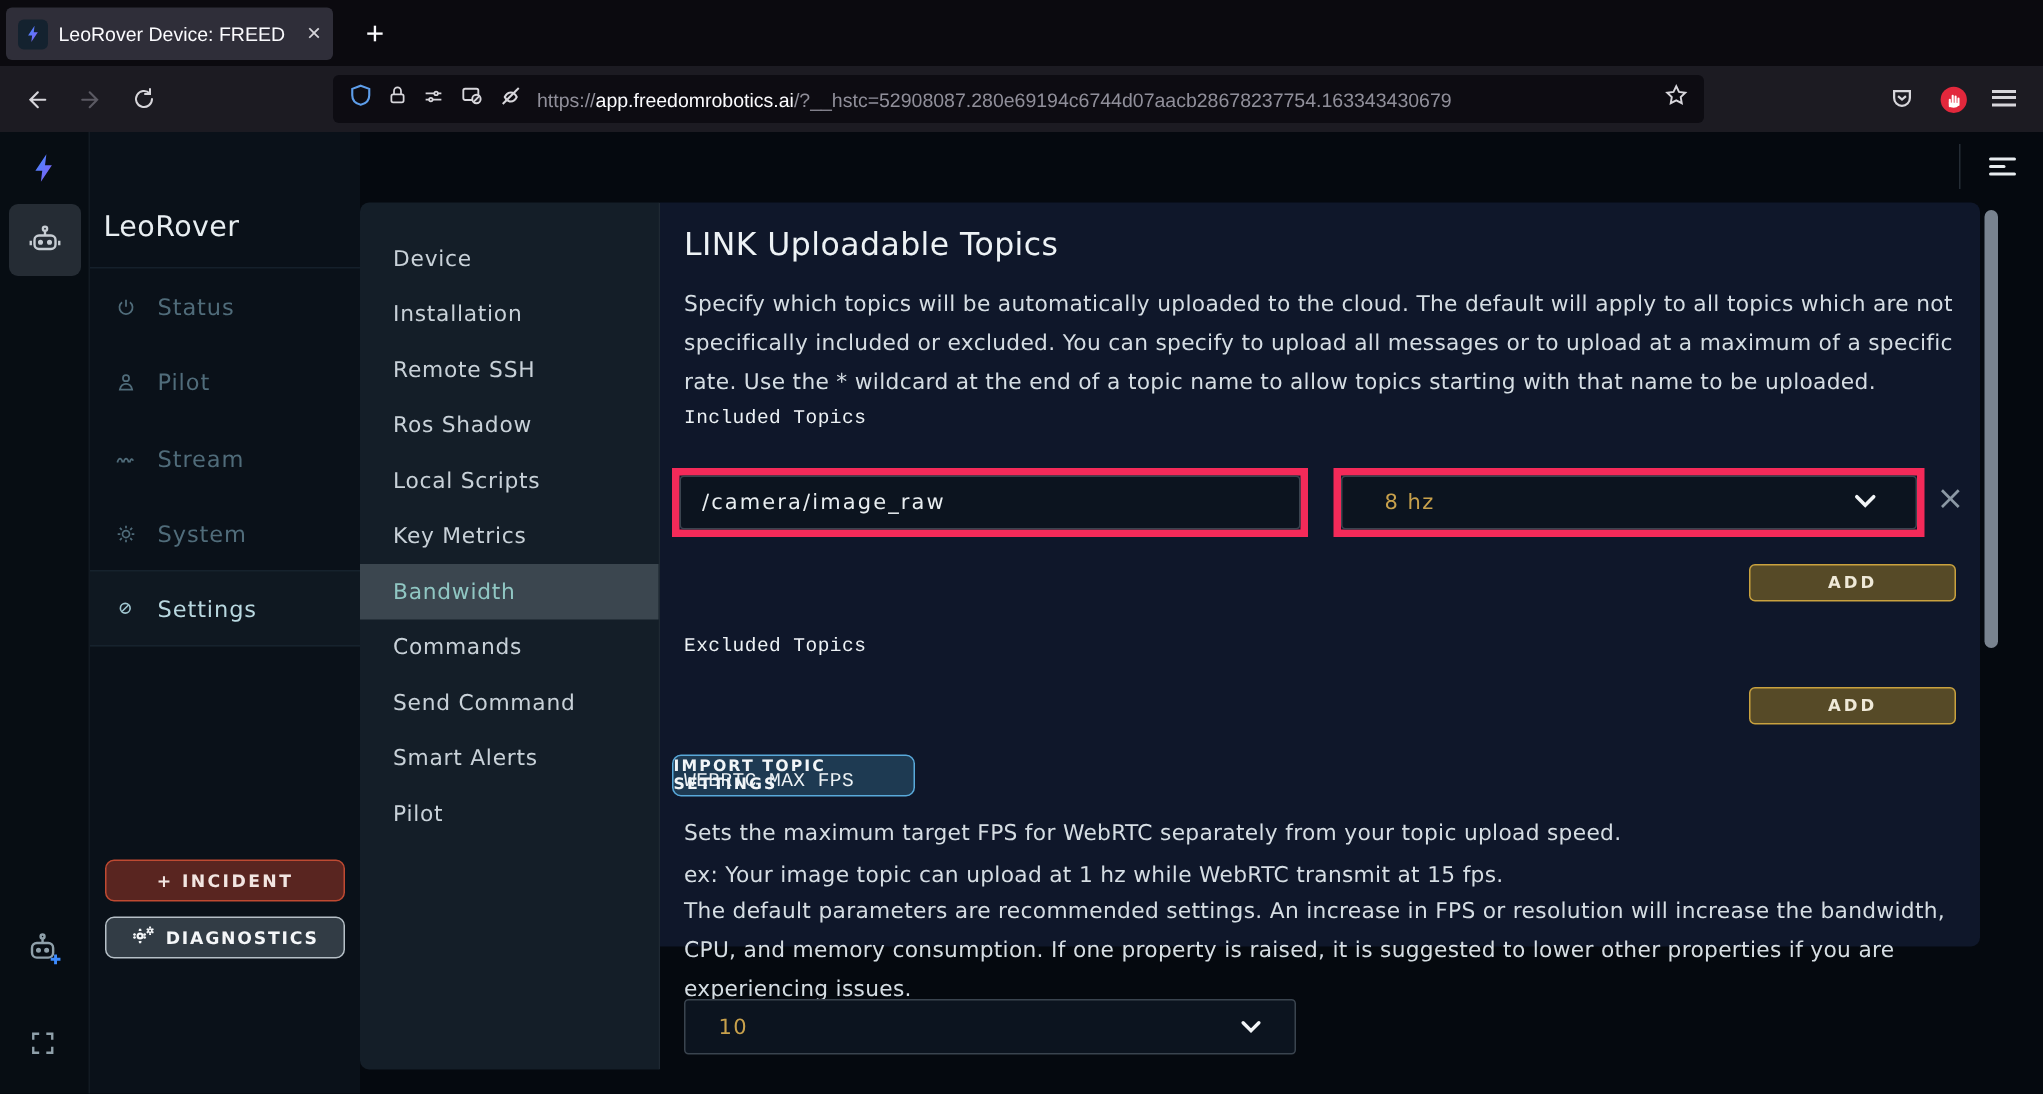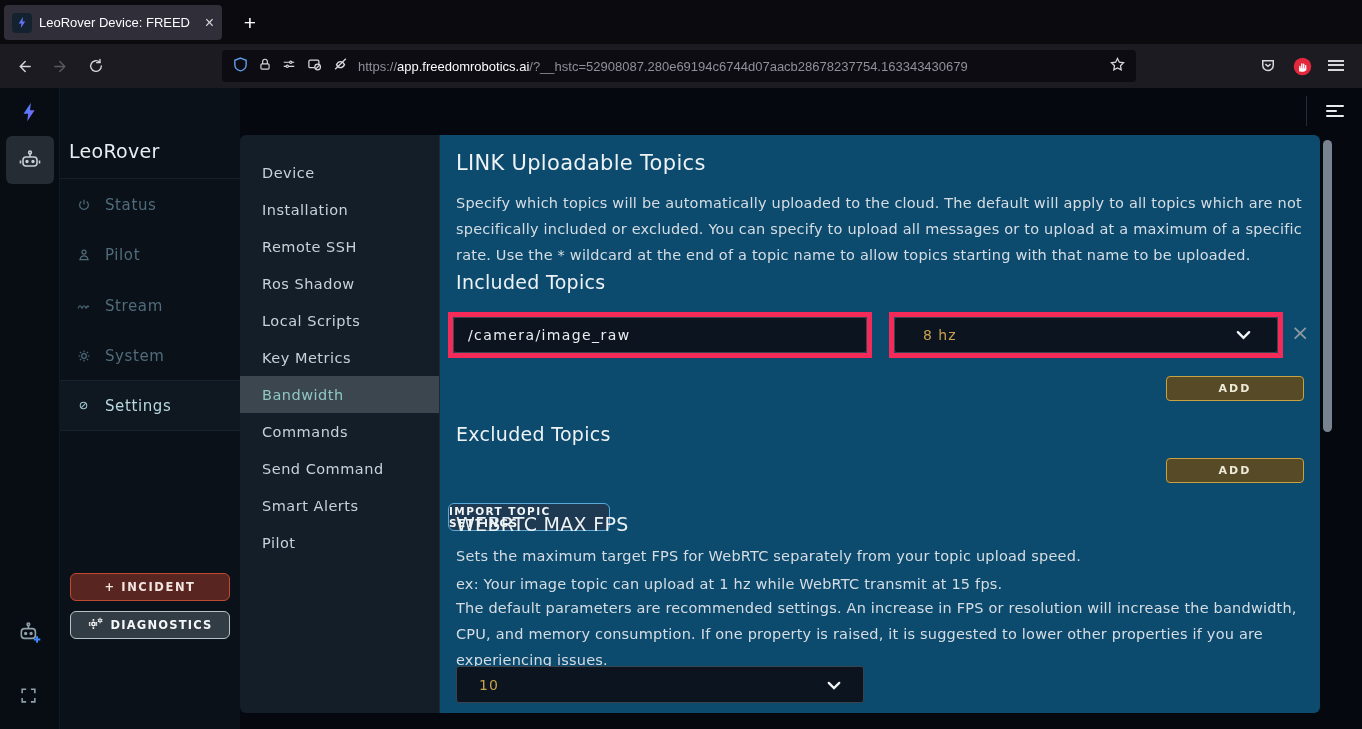--- a/index.html
+++ b/index.html
@@ -63,26 +63,26 @@
   .topbar-divider { position:absolute; left:1306px; top:8px; width:1px; height:30px; background:#242C35; }
   .sort-icon { position:absolute; left:1326px; top:17px; }
   .sort-icon span { display:block; height:2px; background:#E8ECEF; margin-bottom:3px; border-radius:1px; }
 
   .menu { position:absolute; left:240px; top:47px; width:200px; height:578px; background:#141E28;
     border-right:1px solid #1F2933; border-radius:6px 0 0 6px; }
   .menu-item { position:absolute; left:0; width:199px; height:37px; display:flex; align-items:center;
     padding-left:22px; color:#C8D1D8; font-size:14.5px; letter-spacing:0.5px;text-align:center; }
   .menu-item.active { background:#3B464F; color:#90C7C3; }
 
-  .content { position:absolute; left:440px; top:47px; width:880px; height:578px; background:#0c4a6e;
+  .content { position:absolute; left:440px; top:47px; width:880px; height:496px; background:#0f172a;
     border-radius:0 6px 6px 0; color:#D5DDE3; }
   .h1 { position:absolute; left:16px; color:#EDF2F5; font-size:21px; font-weight:400;
     letter-spacing:0.3px; }
-  .h2 { position:absolute; left:16px; color:#EDF2F5; font-size:19px; font-weight:400;
-    letter-spacing:0.3px; }
+  .h2 { position:absolute; left:16px; color:#EDF2F5; font-size:13px; font-weight:400;
+    letter-spacing:0.3px;font-family:Liberation Mono, monospace; }
   .para { position:absolute; left:16px; width:858px; font-size:14.5px; line-height:26.2px;
     letter-spacing:0.2px; color:#D5DDE3; }
   .annot { position:absolute; border:5px solid #F42A59; }
   .field { width:100%; height:100%; background:#0C141F; border:1px solid #3A444F; border-radius:3px;
     color:#E9EEF1; font-size:14px; letter-spacing:1.4px; padding-left:14px;
     font-family:"DejaVu Sans", sans-serif; display:flex; align-items:center; }
   input.field { outline:none; }
   .select { position:relative; }
   .select .val { color:#C8A14C; letter-spacing:1px; }
   .chev { position:absolute; right:26px; top:50%; transform:translateY(-50%); }

